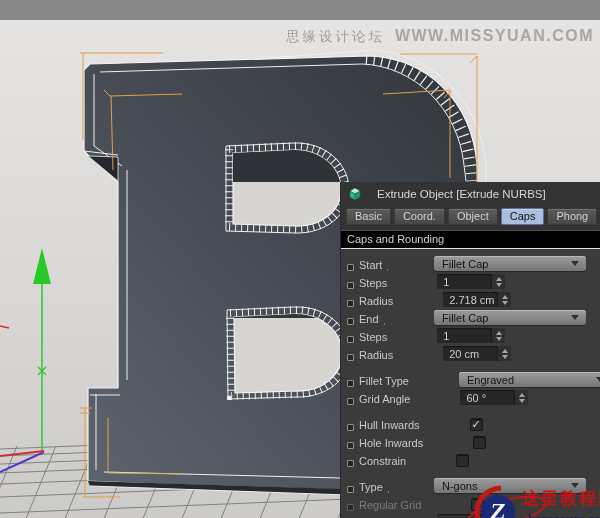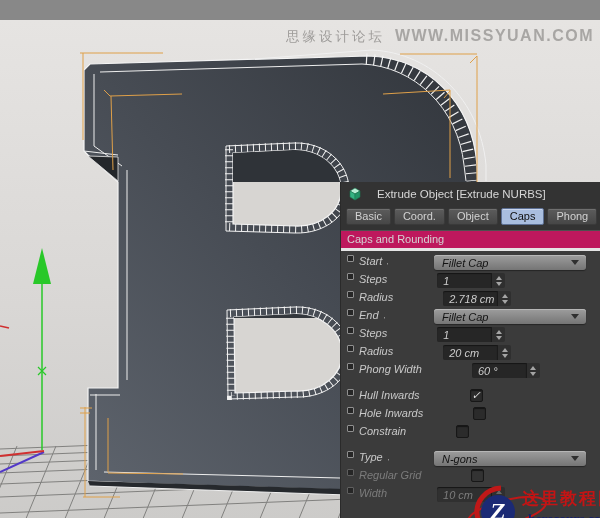--- a/index.html
+++ b/index.html
@@ -18,24 +18,24 @@
          color:#c8c8c8;font-size:11px;}
   .phead{height:24px;background:#333333;display:flex;align-items:center;gap:15px;
          padding-left:7px;}
   .ptitle{color:#d6d6d6;font-size:11.5px;white-space:nowrap;}
   .tabs{height:21px;background:#333333;display:flex;align-items:center;gap:3px;
         padding:0 0 3px 5px;}
   .tab{height:15px;line-height:15px;padding:0 8px;border-radius:2px;color:#d2d2d2;
        background:linear-gradient(#5c5c5c,#464646);border:1px solid #3a3a3a;
        box-shadow:inset 0 1px 0 #6f6f6f;cursor:default;}
   .tab.sel{background:#a9bedf;color:#101010;box-shadow:inset 0 1px 0 #c9d6ee;border-color:#5c6f93;}
-  .section{height:17px;line-height:17px;padding-left:6px;background:#be185d;
-           border-top:1px solid #4f4f4f;border-bottom:3px solid #e5e5e5;color:#d4d4d4;}
+  .section{height:17px;line-height:17px;padding-left:6px;background:#000000;
+           border-top:1px solid #4f4f4f;border-bottom:1px solid #e5e5e5;color:#d4d4d4;}
   .rows{padding:4px 6px 0 6px;}
-  .prow{height:18px;display:flex;align-items:flex-start;font-style:italic;}
+  .prow{height:18px;display:flex;align-items:flex-end;}
   .prow.gap{margin-top:8px;}
   .key{width:5px;height:5px;border:1px solid #8f8f8f;background:#262626;
        border-radius:1px;margin-right:5px;flex:0 0 auto;}
   .plabel{color:#c9c9c9;white-space:nowrap;}
   .leader{flex:1;height:2px;margin:8px 5px 0 5px;
     background-image:repeating-linear-gradient(to right,#8e8e8e 0 1.5px,transparent 1.5px 5.5px);
     background-size:100% 1.5px;background-repeat:no-repeat;background-position:0 0;}
   .ctrl{width:160px;flex:0 0 auto;display:flex;align-items:center;padding-left:40px;}
   .dd{width:152px;height:15px;border-radius:3px;display:flex;align-items:center;
       background:linear-gradient(#9d9d9d,#757575);box-shadow:inset 0 1px 0 #b6b6b6,0 1px 1px #262626;
@@ -279,24 +279,35 @@
             <span class="nf">
               <span>20 cm</span>
             </span>
             <span class="stepper">
               <i class="up"></i>
               <i class="dn"></i>
             </span>
           </span>
       </div>
 
-
-      <div class="prow">
-        <span class="key"></span>
-        <span class="plabel">Phong Width</span>
+      <div class="prow gap">
+        <span class="key"></span>
+        <span class="plabel">Fillet Type</span>
+        <span class="leader"></span>
+        <span class="ctrl">
+            <span class="dd">
+              <span class="v">Engraved</span>
+              <span class="dd-arrow"></span>
+            </span>
+          </span>
+      </div>
+
+      <div class="prow">
+        <span class="key"></span>
+        <span class="plabel">Grid Angle</span>
         <span class="leader"></span>
         <span class="ctrl">
             <span class="nf">
               <span>60 °</span>
             </span>
             <span class="stepper">
               <i class="up"></i>
               <i class="dn"></i>
             </span>
           </span>

